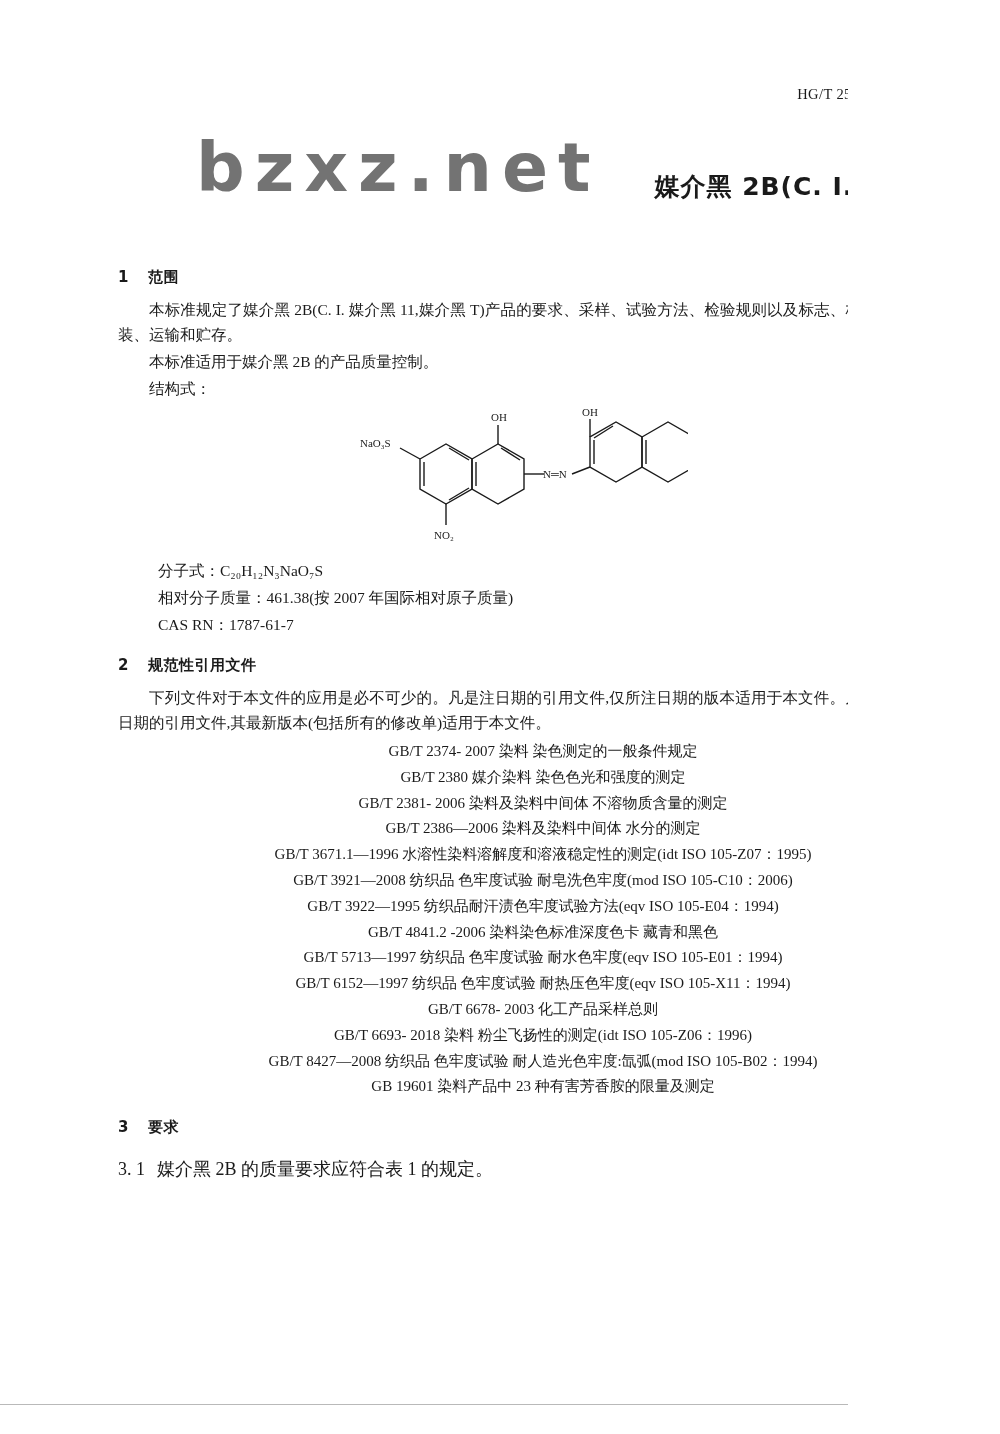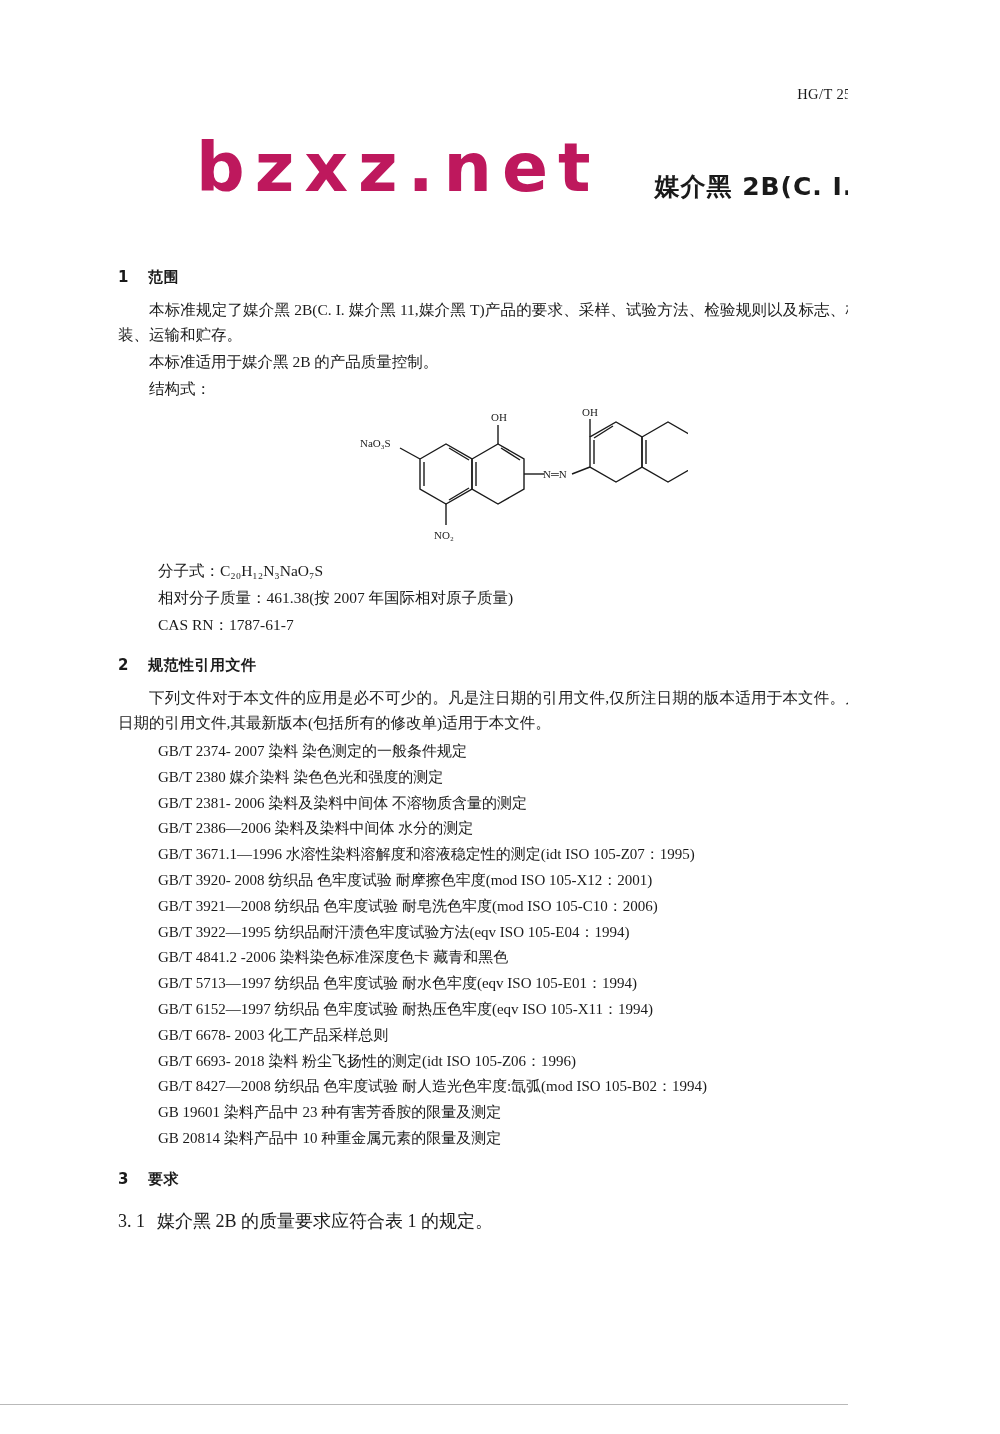--- a/index.html
+++ b/index.html
@@ -42,21 +42,21 @@
     font-family: "Liberation Serif", serif;
   }
   .watermark {
     position: absolute;
     left: 196px;
     top: 128px;
     font-family: "DejaVu Sans", sans-serif;
     font-size: 68px;
     font-weight: bold;
     letter-spacing: 10px;
-    color: #be185d;
+    color: #737373;
     user-select: none;
     white-space: nowrap;
   }
   .doc-title {
     position: absolute;
     left: 0;
     top: 170px;
     width: 1000px;
     text-align: right;
     font-size: 25px;
@@ -97,22 +97,23 @@
     margin: 2px 0 2px 40px;
   }
   .ref-list {
     margin: 4px 0 0 0;
     padding: 0;
     list-style: none;
   }
   .ref-list li {
     font-size: 15px;
     line-height: 1.72;
-    margin-left: 40px;
+    margin-left: 60px;
     white-space: nowrap;
+    text-align: center;
   }
   .struct-wrap {
     position: relative;
     height: 150px;
     margin: 6px 0 2px 0;
   }
   .struct {
     position: absolute;
     left: 240px;
     top: 0;
@@ -206,31 +207,29 @@
       </div>
 
       <p class="para indent">下列文件对于本文件的应用是必不可少的。凡是注日期的引用文件,仅所注日期的版本适用于本文件。凡是不注日期的引用文件,其最新版本(包括所有的修改单)适用于本文件。</p>
 
       <ul class="ref-list">
         <li>GB/T 2374- 2007   染料   染色测定的一般条件规定</li>
         <li>GB/T 2380   媒介染料   染色色光和强度的测定</li>
         <li>GB/T 2381- 2006   染料及染料中间体   不溶物质含量的测定</li>
         <li>GB/T 2386—2006   染料及染料中间体   水分的测定</li>
         <li>GB/T 3671.1—1996   水溶性染料溶解度和溶液稳定性的测定(idt ISO 105-Z07：1995)</li>
-        <li>GB/T 3920- 2008   纺织品   色牢度试验   耐摩擦色牢度(mod ISO 105-X12：2001)</li>
         <li>GB/T 3921—2008   纺织品   色牢度试验   耐皂洗色牢度(mod ISO 105-C10：2006)</li>
         <li>GB/T 3922—1995   纺织品耐汗渍色牢度试验方法(eqv ISO 105-E04：1994)</li>
         <li>GB/T 4841.2 -2006   染料染色标准深度色卡   藏青和黑色</li>
         <li>GB/T 5713—1997   纺织品   色牢度试验   耐水色牢度(eqv ISO 105-E01：1994)</li>
         <li>GB/T 6152—1997   纺织品   色牢度试验   耐热压色牢度(eqv ISO 105-X11：1994)</li>
         <li>GB/T 6678- 2003   化工产品采样总则</li>
         <li>GB/T 6693- 2018   染料   粉尘飞扬性的测定(idt ISO 105-Z06：1996)</li>
         <li>GB/T 8427—2008   纺织品   色牢度试验   耐人造光色牢度:氙弧(mod ISO 105-B02：1994)</li>
         <li>GB 19601   染料产品中 23 种有害芳香胺的限量及测定</li>
-        <li>GB 20814   染料产品中 10 种重金属元素的限量及测定</li>
       </ul>
 
       <div class="sec-head">
         <span class="num">3</span><span>要求</span>
       </div>
 
       <p class="subclause"><span>3. 1</span><span class="cn">媒介黑 2B 的质量要求应符合表 1 的规定。</span></p>
 
     </div>
 

